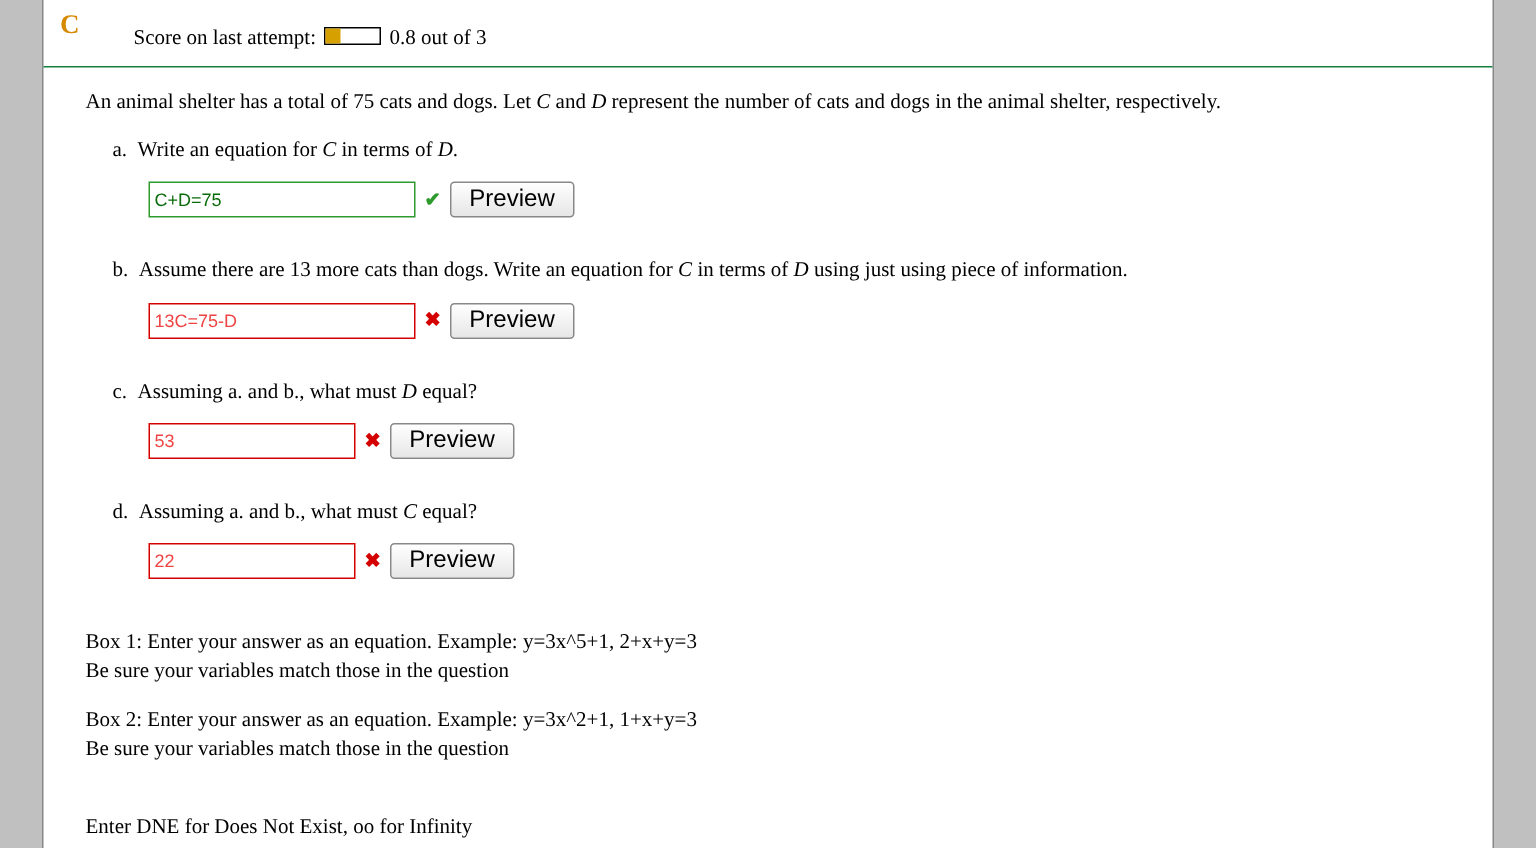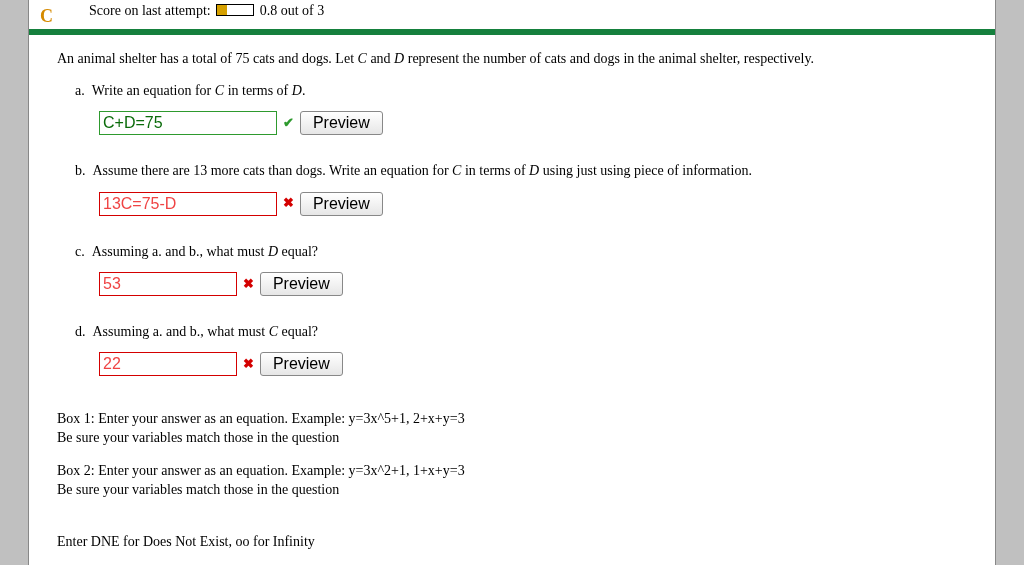--- a/index.html
+++ b/index.html
@@ -27,24 +27,24 @@
   .reload-icon {
     position: absolute;
     top: 6px;
     left: 40px;
     color: #d58a00;
     font-size: 18px;
     font-weight: bold;
     cursor: pointer;
   }
   .score-block {
-    padding: 2px 12px 8px 60px;
+    padding: 17px 12px 8px 60px;
     font-size: 14px;
     line-height: 1.35;
-    border-bottom: 6px solid #15803d;
+    border-bottom: 1px solid #15803d;
   }
   .score-row { white-space: nowrap; }
   .bar-box {
     display: inline-block;
     width: 36px;
     height: 10px;
     border: 1px solid #000;
     vertical-align: -1px;
     position: relative;
     margin: 0 2px;
@@ -66,21 +66,21 @@
   .part-text { display: inline; text-align: right; }
   .italic { font-style: italic; }
   .answer-line {
     margin: 10px 0 0 24px;
     display: flex;
     align-items: center;
     gap: 6px;
   }
   .answer-input {
     font-family: Arial, Helvetica, sans-serif;
-    font-size: 16px;
+    font-size: 12px;
     padding: 2px 3px;
     height: 18px;
     box-sizing: content-box;
   }
   .answer-input.wide { width: 170px; }
   .answer-input.narrow { width: 130px; }
   .answer-input.green { border: 1px solid #2e9a2e; color: #0a6b0a; }
   .answer-input.red { border: 1px solid #d40000; color: #ef4444; }
   .mark-correct { color: #2e9a2e; font-weight: bold; font-size: 13px; }
   .mark-wrong { color: #d40000; font-weight: bold; font-size: 13px; }

